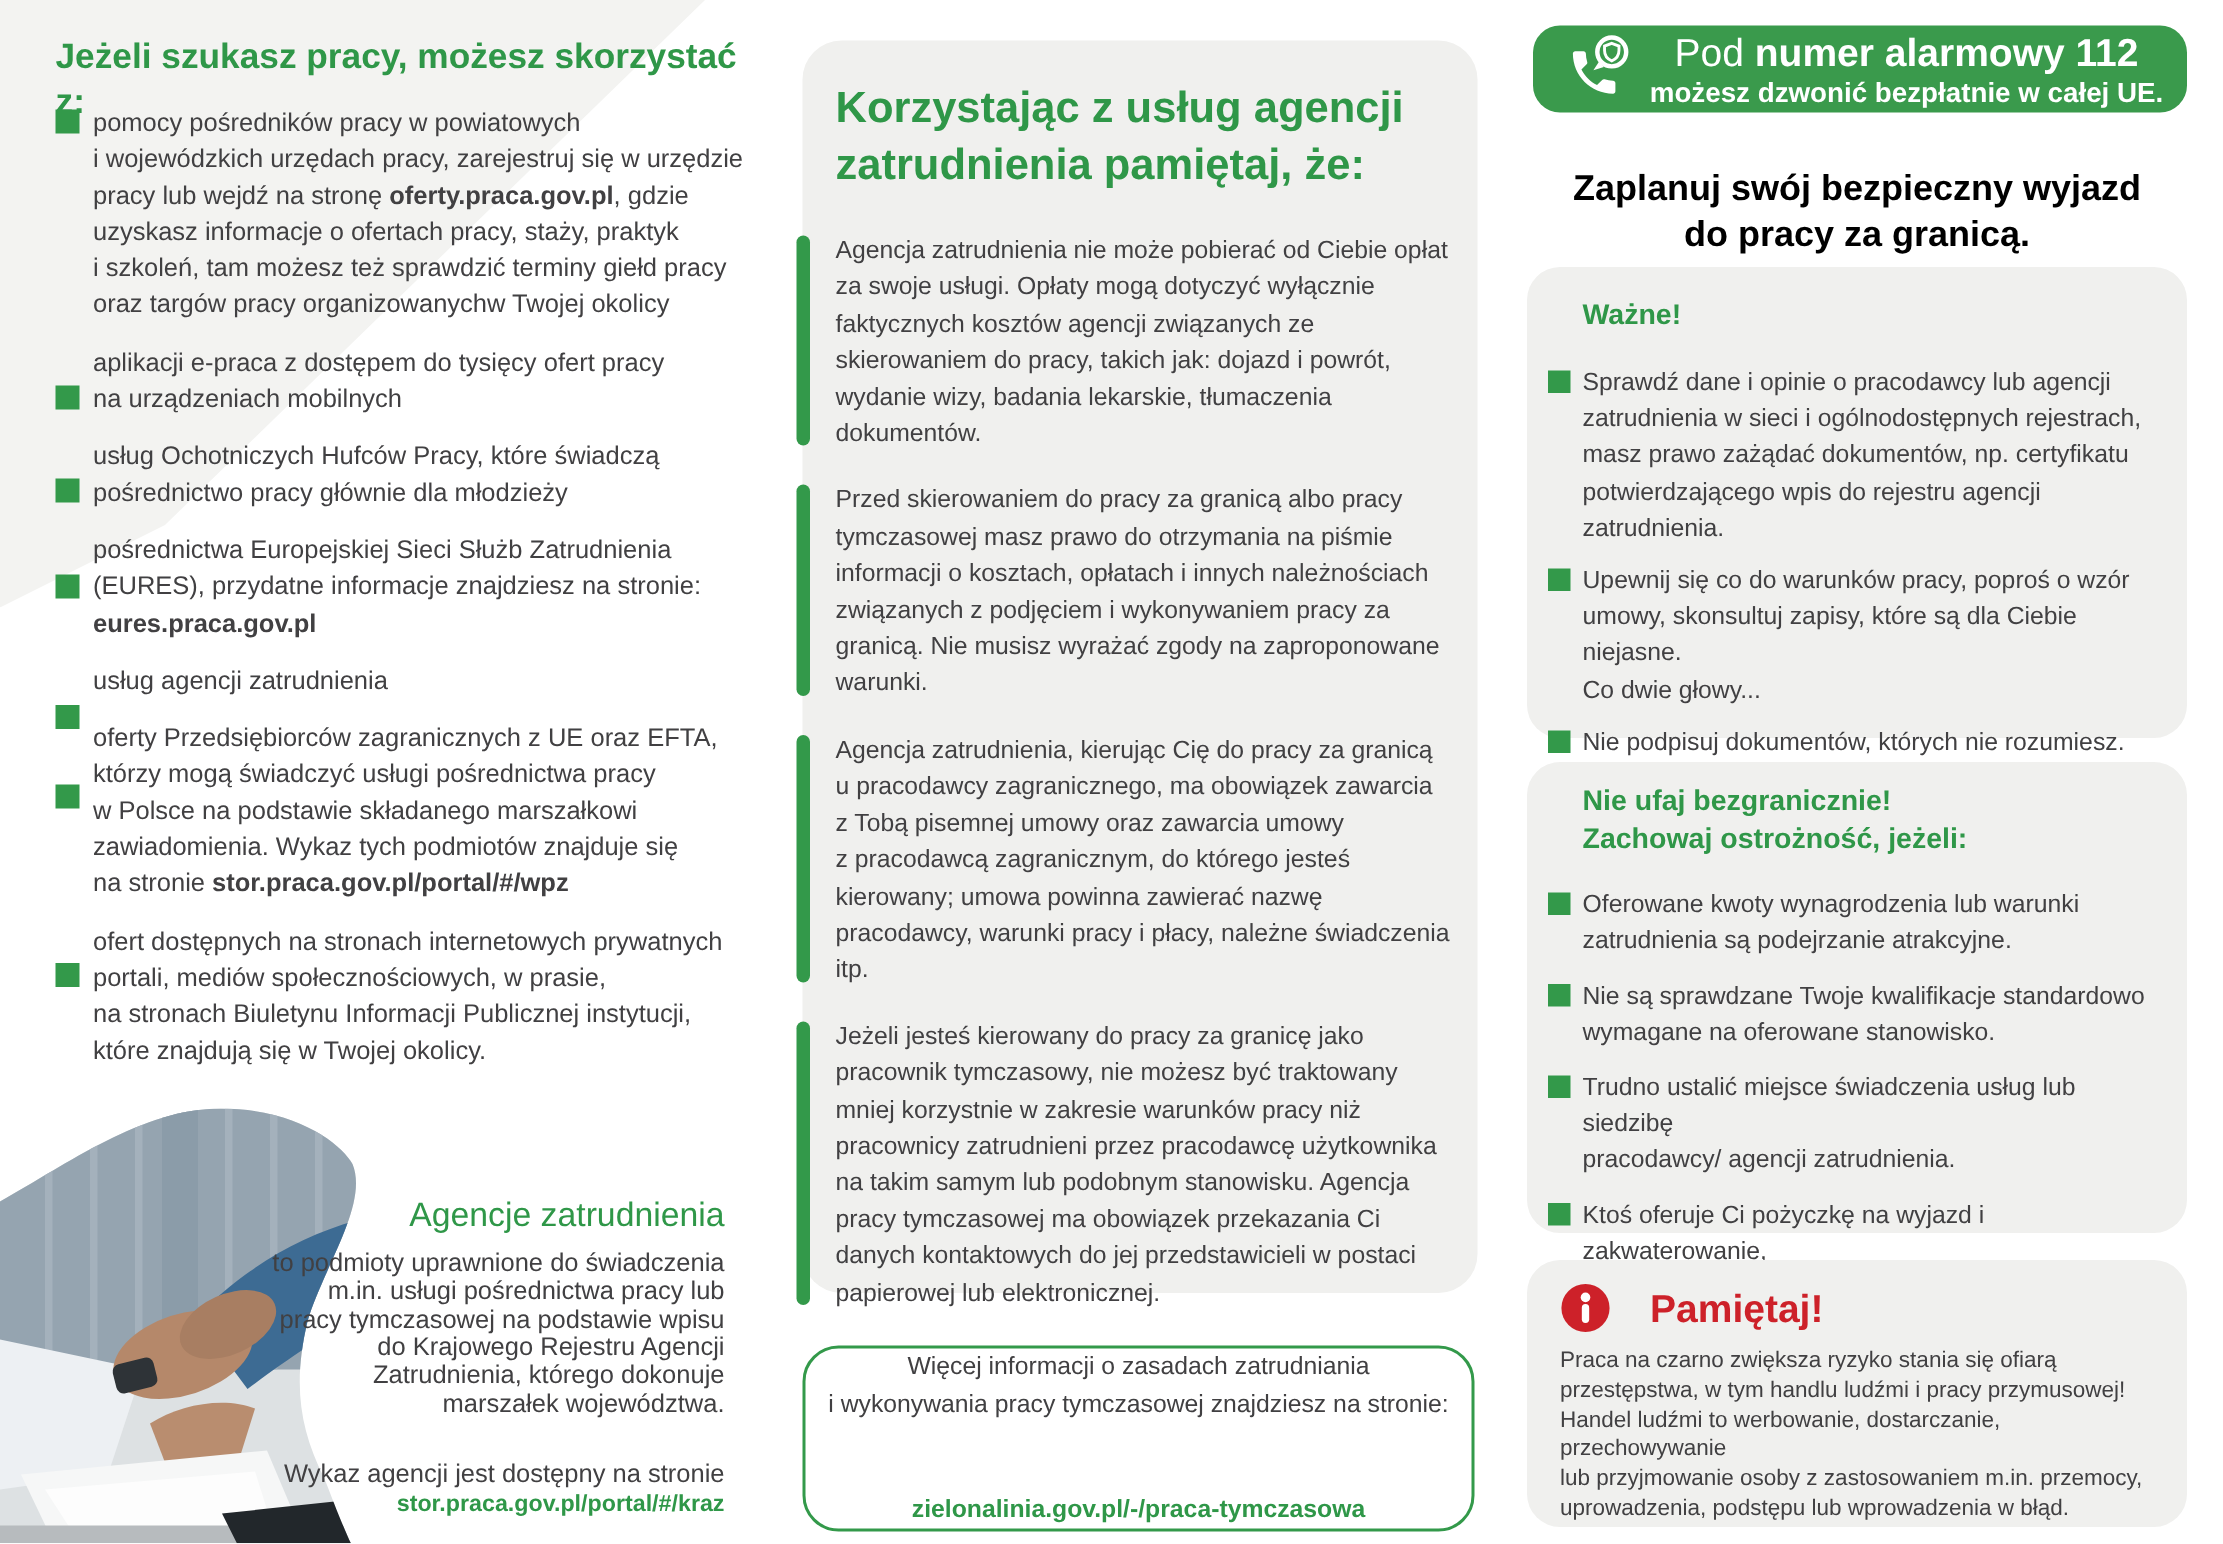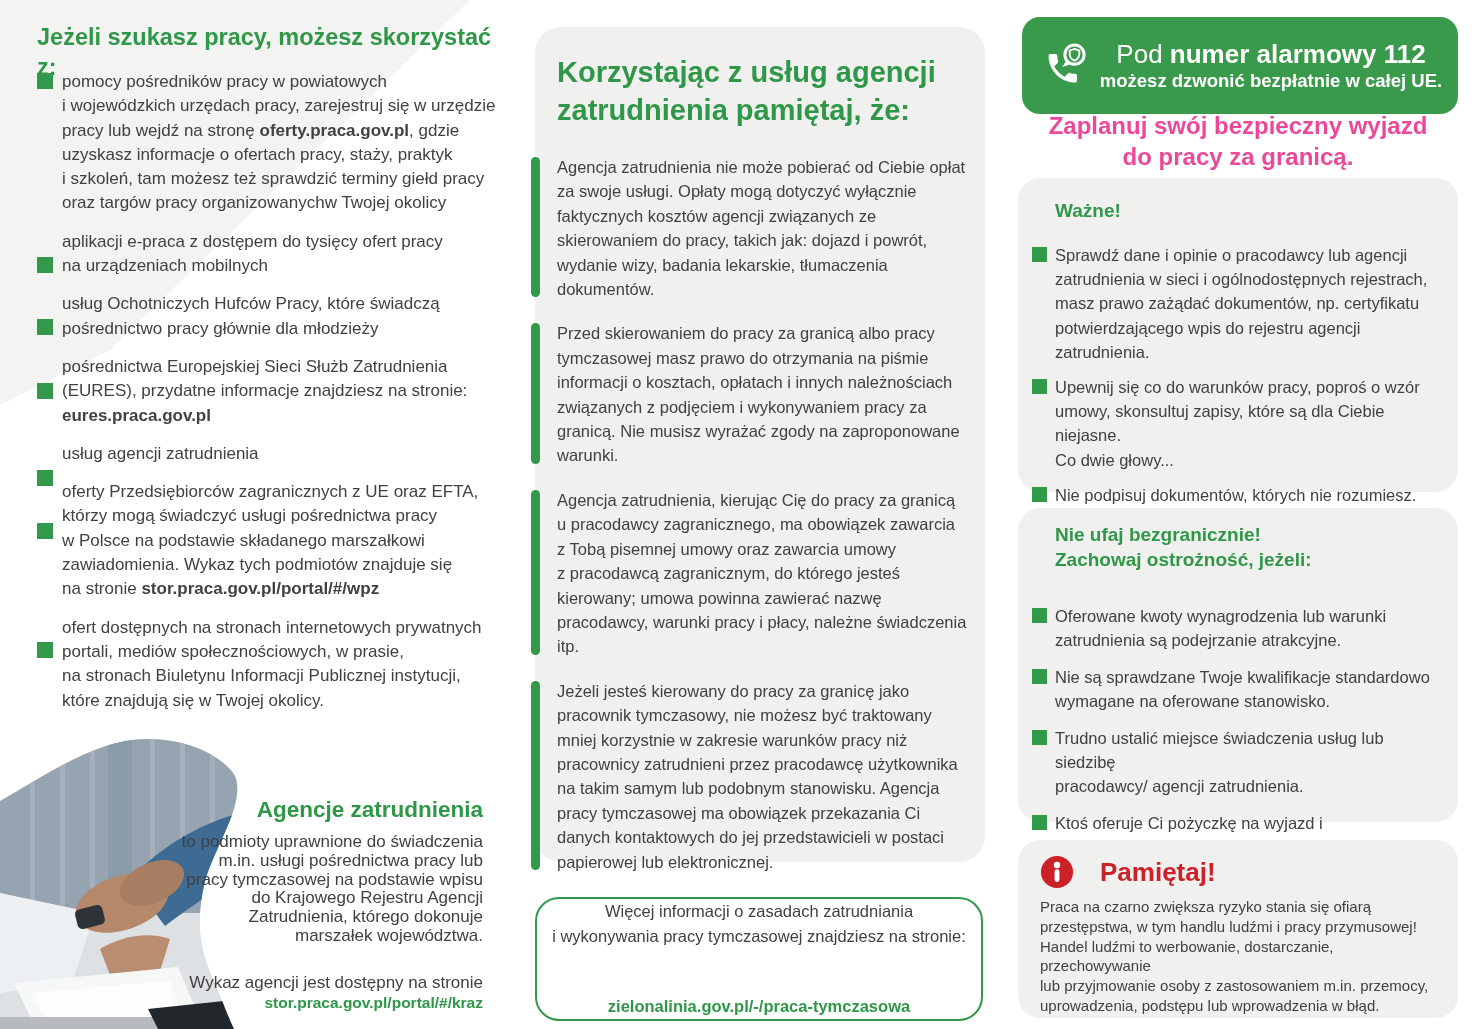--- a/index.html
+++ b/index.html
@@ -22,58 +22,58 @@
   .left-item:nth-child(2) .sq{top:27px;}
   .left-item:nth-child(3) .sq{top:27px;}
   .left-item:nth-child(4) .sq{top:28px;}
   .left-item:nth-child(5) .sq{top:28px;}
   .left-item:nth-child(6) .sq{top:43px;}
   .left-item:nth-child(7) .sq{top:26px;}
 
   .photo{position:absolute;left:0;top:731px;width:248px;height:298px;}
 
   .caption{position:absolute;left:170px;top:797px;width:313px;text-align:right;}
-  .caption h2{margin:0 0 10px;color:#2f9748;font-size:22.5px;line-height:26px;font-weight:bold;}
+  .caption h2{margin:0 0 10px;color:#2f9748;font-size:22.5px;line-height:26px;font-weight:normal;}
   .caption p{margin:0;font-size:17px;line-height:18.8px;}
   .caption .note{margin-top:28px;}
   .cap-link{color:#2f9748;font-weight:bold;font-size:15.5px;line-height:19px;cursor:pointer;}
 
   
   .panel{position:absolute;left:535px;top:27px;width:450px;height:835px;box-sizing:border-box;
          background:#f0f0ee;border-radius:26px;padding:26px 18px 0 22px;}
   .h-mid{margin:0 0 26px;color:#2f9748;font-weight:bold;font-size:29px;line-height:38px;}
   .mid-p{position:relative;margin:0 0 20px;font-size:16.5px;line-height:24.4px;}
   .mid-p::before{content:"";position:absolute;left:-26px;top:2px;bottom:4px;width:9px;
                  border-radius:9px;background:#33994a;}
 
   .info-box{position:absolute;left:535px;top:897px;width:448px;height:124px;box-sizing:border-box;
             border:2px solid #33994a;border-radius:24px;background:#fff;
             display:flex;flex-direction:column;justify-content:space-between;align-items:center;
             text-align:center;font-size:16.5px;line-height:25px;}
   .info-box .link{color:#2f9748;font-weight:bold;cursor:pointer;}
 
   
-  .banner{position:absolute;left:1022px;top:17px;width:436px;height:97px;box-sizing:border-box;
+  .banner{position:absolute;left:1022px;top:17px;width:436px;height:58px;box-sizing:border-box;
           background:#3a9a4c;border-radius:18px;display:flex;align-items:center;
           padding-left:14px;color:#fff;}
   .banner svg{width:56px;height:56px;flex:0 0 auto;}
   .banner .txt{flex:1;text-align:center;padding-right:12px;margin-left:4px;}
   .b1{font-size:26px;line-height:30px;font-weight:normal;}
   .b2{font-size:18.5px;line-height:23px;font-weight:bold;}
 
   .right-heading{position:absolute;left:1018px;top:110px;width:440px;margin:0;text-align:center;
-                 color:#ec4899;font-weight:bold;font-size:24px;line-height:31px;}
+                 color:#000000;font-weight:bold;font-size:24px;line-height:31px;}
 
   .gbox{position:absolute;left:1018px;width:440px;box-sizing:border-box;
         background:#f0f0ee;border-radius:22px;}
   .box1{top:178px;height:314px;padding:20px 16px 0 14px;}
   .box2{top:508px;height:314px;padding:14px 16px 0 14px;}
   .box3{top:840px;height:178px;padding:15px 14px 0 22px;overflow:hidden;}
   .gbox h3{margin:0 0 20px 23px;color:#2f9748;font-size:19px;line-height:25px;font-weight:bold;}
-  .box2 h3{margin-bottom:32px;}
+  .box2 h3{margin-bottom:19px;}
   .r-item{position:relative;padding-left:23px;margin-bottom:11px;font-size:16.5px;line-height:24.2px;}
   .box2 .r-item{margin-bottom:12.5px;}
   .r-item .sq{position:absolute;left:0;top:4px;width:15px;height:15px;background:#33994a;}
 
   .rhead{display:flex;align-items:center;gap:26px;}
   .rhead svg{width:34px;height:34px;flex:0 0 auto;}
   .rtitle{color:#cd2129;font-size:26px;font-weight:bold;line-height:34px;}
   .box3 p{margin:8px 0 0;font-size:15px;line-height:19.8px;}
 </style>
 </head>

